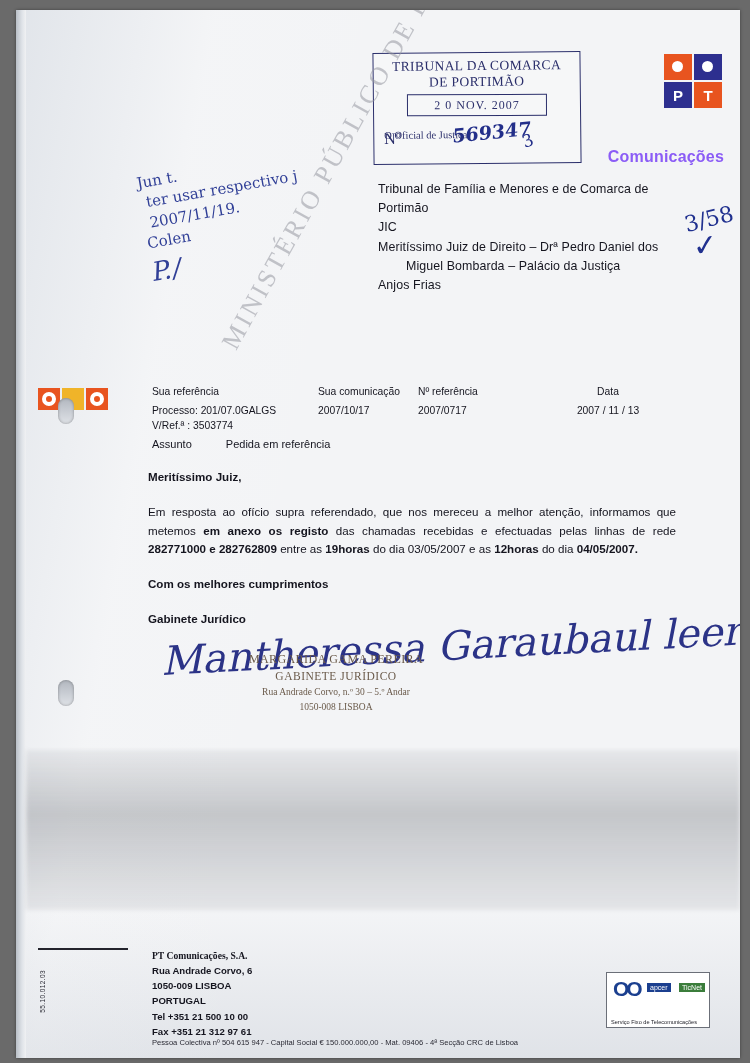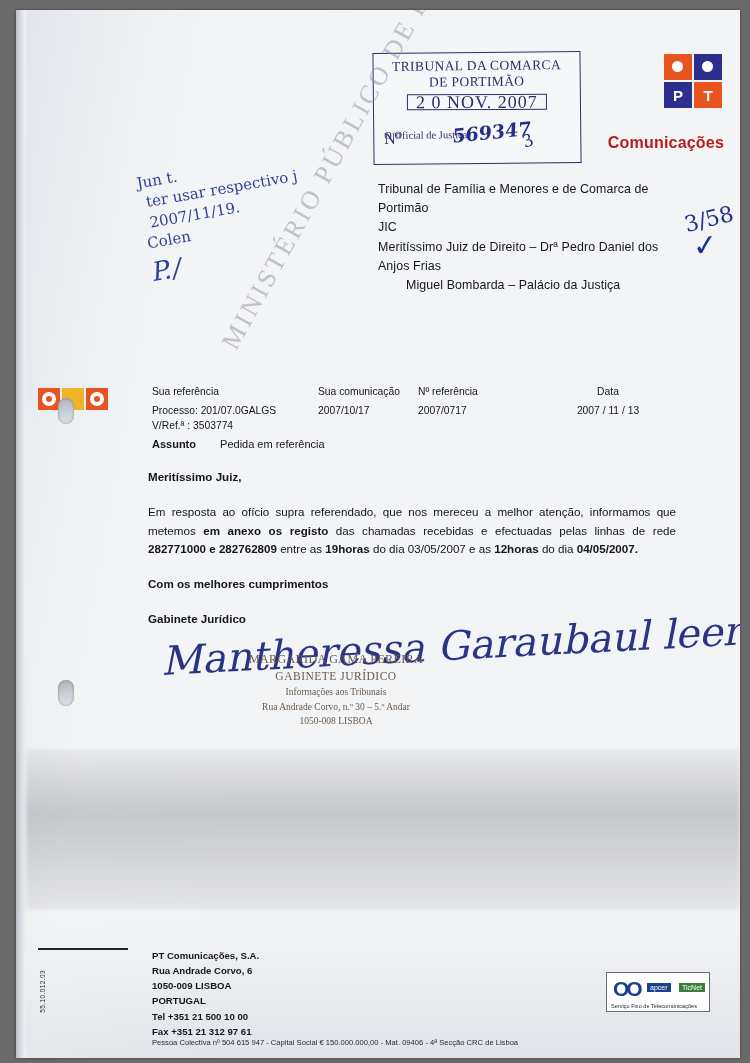--- a/index.html
+++ b/index.html
@@ -35,38 +35,38 @@
   .pt-logo .cell{ position:absolute; width:28px; height:26px; }
   .pt-logo .c1{ left:0; top:0; background:#e8541f; }
   .pt-logo .c2{ left:30px; top:0; background:#2d2f8f; }
   .pt-logo .c3{ left:0; top:28px; background:#2d2f8f; display:flex;align-items:center;justify-content:center;
                 color:#fff; font-weight:bold; font-size:15px; }
   .pt-logo .c4{ left:30px; top:28px; background:#e8541f; display:flex;align-items:center;justify-content:center;
                 color:#fff; font-weight:bold; font-size:15px; }
   .pt-logo .dot{ width:11px;height:11px;border-radius:50%;background:#fff; }
 
   .comunicacoes{
-    position:absolute; right:16px; top:124px;
-    font-size:16px; font-weight:bold; color:#b91c1c; letter-spacing:.2px;margin-left:36px;
+    position:absolute; right:16px; top:138px;
+    font-size:16px; font-weight:bold; color:#8b5cf6; letter-spacing:.2px;margin-left:36px;
   }
 
   
   .stamp{
     position:absolute; left:357px; top:42px; width:208px; height:112px;
     border:1px solid #2b2f6b; color:#2b2f6b;
     font-family:"Liberation Serif", serif;
     transform:rotate(-0.6deg);
     background:rgba(255,255,255,.25);
   }
   .stamp .t1{ text-align:center; font-size:13.5px; letter-spacing:.4px; margin-top:5px; }
   .stamp .t2{ text-align:center; font-size:13.5px; letter-spacing:.4px; }
   .stamp .datebox{
-    position:absolute; left:33px; top:41px; width:140px; height:16px;
+    position:absolute; left:33px; top:41px; width:140px; height:22px;
     border:1px solid #2b2f6b; display:flex;align-items:center;justify-content:center;
-    font-size:18px; letter-spacing:1px; transform:rotate(.4deg);
+    font-size:12px; letter-spacing:1px; transform:rotate(.4deg);
   }
   .stamp .num{ position:absolute; left:10px; top:76px; font-size:16px; }
   .stamp .ofi{ position:absolute; left:10px; top:76px; font-size:10.5px;text-align:right; }
   .stamp .numhand{
     position:absolute; left:78px; top:68px;
     font-family:"DejaVu Serif", serif; font-size:19px; color:#232f8a;
     transform:rotate(-5deg) skewX(-8deg); font-weight:bold;
   }
   .stamp .numhand2{
     position:absolute; left:148px; top:78px;
@@ -113,21 +113,21 @@
   .c-a{ width:166px; }
   .c-b{ width:100px; }
   .c-c{ width:130px; }
   .c-d{ width:120px; text-align:center; }
   .reftable .hd{ font-weight:normal; margin-bottom:7px; }
   .reftable .v{ line-height:1.45; }
 
   .assunto{
     position:absolute; left:136px; top:428px; font-size:11px; color:#15151f;
   }
-  .assunto b{ font-weight:bold; margin-right:21px; }
+  .assunto b{ font-weight:normal; margin-right:31px; }
 
   
   .body{
     position:absolute; left:132px; top:458px; width:544px;
     font-size:11.6px; color:#14141e; line-height:1.62;
   }
   .body .salut{ font-weight:bold; margin-bottom:16px; }
   .body p{ margin:0 16px 16px 0; text-align:justify; }
   .body .b{ font-weight:bold; }
   .body .regards{ font-weight:bold; margin-bottom:16px; }
@@ -185,37 +185,37 @@
     background:linear-gradient(180deg, rgba(120,124,132,.10), rgba(90,94,102,.30) 40%, rgba(120,124,132,.12));
     filter:blur(2px);
     pointer-events:none;
   }
 
   
   .footer{
     position:absolute; left:136px; top:938px;
     font-size:9.6px; color:#15151f; line-height:1.58; font-weight:bold;
   }
-  .footer .pl{ font-weight:bold; }
+  .footer .pl{ font-weight:bold;font-family:Liberation Serif, serif; }
   .legal{
     position:absolute; left:136px; top:1028px;
     font-size:7.6px; color:#2a2a34;
   }
   .sideid{
     position:absolute; left:22px; top:960px;
     font-size:6.5px; color:#2a2a34;
     writing-mode:vertical-rl; transform:rotate(180deg);
     letter-spacing:.4px; line-height:1.4;
   }
   .footrule{
     position:absolute; left:22px; top:938px; width:90px; height:2px; background:#23232c;
   }
   
   .cert{
-    position:absolute; right:30px; top:962px; width:104px; height:40px;
+    position:absolute; right:30px; top:962px; width:104px; height:56px;
     border:1px solid #6b6f78; background:#fff;
   }
   .cert .oo{
     position:absolute; left:6px; top:4px; font-size:21px; color:#1b3f8f; font-weight:bold;
     letter-spacing:-3px;
   }
   .cert .tag1{ position:absolute; left:40px; top:10px; font-size:7px; background:#1b3f8f; color:#fff; padding:1px 3px; }
   .cert .tag2{ position:absolute; left:72px; top:10px; font-size:7px; background:#3b7d3b; color:#fff; padding:1px 3px; }
   .cert .cap{ position:absolute; left:4px; bottom:2px; font-size:5.6px; color:#24242c; }
 </style>
@@ -259,22 +259,22 @@
   <div class="hand-right">
     <span>3/58</span>
     <span class="tick">✓</span>
   </div>
 
   <div class="addressee">
     <div class="ln">Tribunal  de  Família  e  Menores  e  de  Comarca  de</div>
     <div class="ln">Portimão</div>
     <div class="ln">JIC</div>
     <div class="ln">Meritíssimo  Juiz  de  Direito  –  Drª  Pedro  Daniel  dos</div>
+    <div class="ln indent">Miguel Bombarda – Palácio da Justiça</div>
     <div class="ln">Anjos Frias</div>
-    <div class="ln indent">Miguel Bombarda – Palácio da Justiça</div>
   </div>
 
   <div class="small-strip">
     <div class="s s1"></div>
     <div class="s s2"></div>
     <div class="s s3"></div>
     <div class="ring"></div>
     <div class="ring ring2"></div>
   </div>
   <div class="hole h1"></div>
@@ -307,21 +307,20 @@
     <div class="salut">Meritíssimo Juiz,</div>
     <p><span>Em resposta ao ofício supra referendado, que nos mereceu a melhor atenção, informamos que metemos </span><span class="b">em anexo os registo</span><span> das chamadas recebidas e efectuadas pelas linhas de rede </span><span class="b">282771000 e 282762809</span><span> entre as </span><span class="b">19horas</span><span> do dia 03/05/2007 e as </span><span class="b">12horas</span><span> do dia </span><span class="b">04/05/2007.</span></p>
     <div class="regards">Com os melhores cumprimentos</div>
     <div class="gab">Gabinete Jurídico</div>
   </div>
 
   <div class="handsig">Mantheressa Garaubaul leere</div>
   <div class="sigblock">
     <div class="nm">MARGARIDA GAMA PEREIRA</div>
     <div class="rl">GABINETE JURÍDICO</div>
-    <div class="sm">Informações aos Tribunais</div>
     <div class="sm">Rua Andrade Corvo, n.º 30 – 5.º Andar</div>
     <div class="sm">1050-008 LISBOA</div>
   </div>
 
   <div class="watermark">MINISTÉRIO PÚBLICO DE PORTIMÃO PROIBIDA A REPRODUÇÃO</div>
 
   <div class="smudge"></div>
 
   <div class="footrule"></div>
   <div class="footer">

